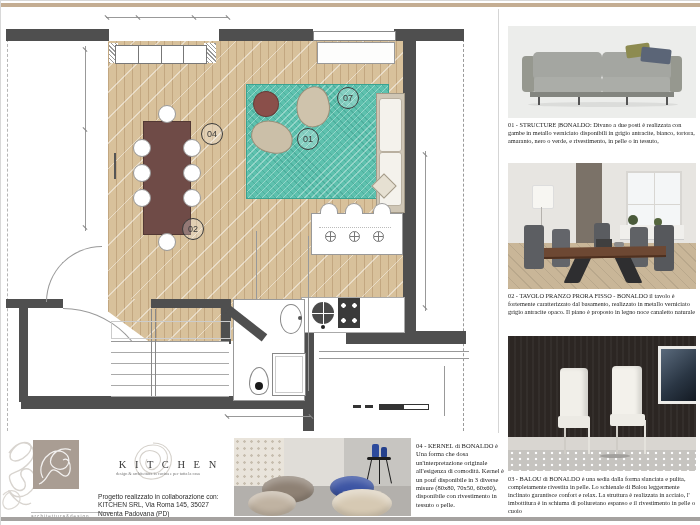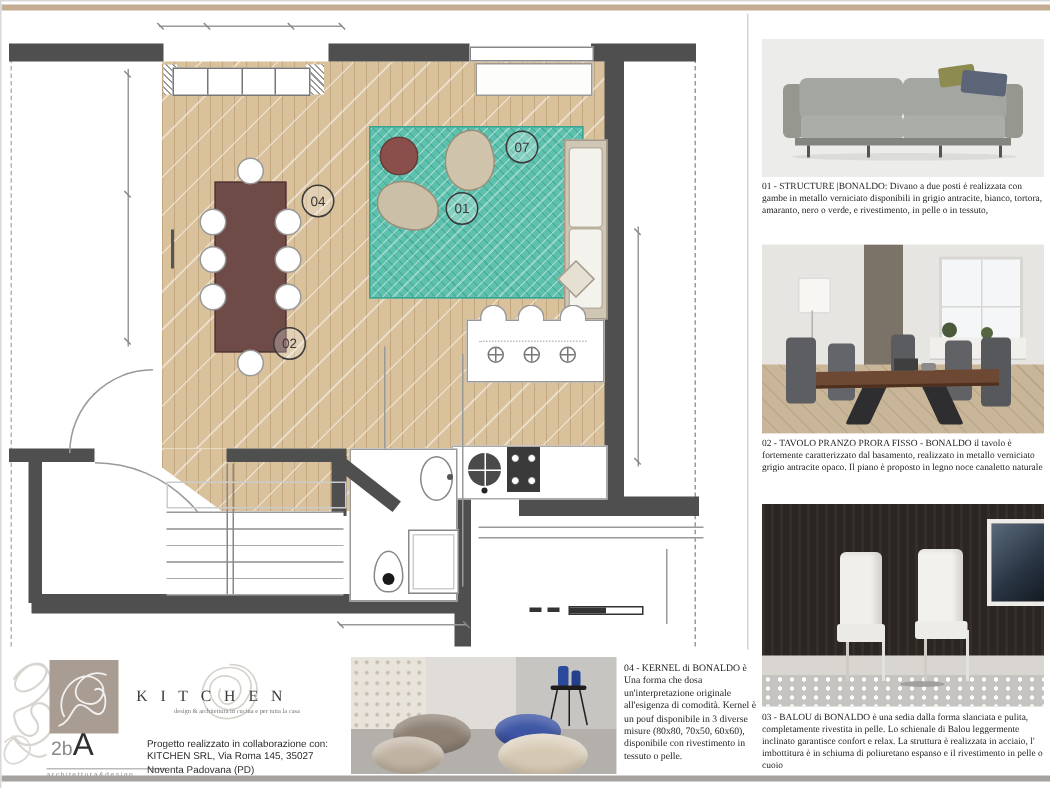--- a/index.html
+++ b/index.html
@@ -240,29 +240,26 @@
   <div class="abs" style="left:0;top:432px;width:232px;height:88px;">
     <svg width="110" height="88" style="position:absolute;left:0;top:0;" viewBox="0 0 110 88">
       <path d="M8,20 C20,2 38,10 26,22 C14,34 2,26 14,14 C26,2 40,18 28,30 C16,44 4,36 10,50 C16,64 30,56 22,46 C14,36 30,30 34,44 C38,58 18,70 10,60 C2,50 18,78 30,70" fill="none" stroke="#d8d4cf" stroke-width="1.4"></path>
       <path d="M2,62 C14,50 26,66 14,74 C2,82 -4,66 10,58" fill="none" stroke="#dcd8d3" stroke-width="1.2"></path>
     </svg>
     <div class="abs" style="left:32px;top:7px;width:46px;height:49px;background:#a99d93;">
       <svg width="46" height="49" viewBox="0 0 46 49">
         <path d="M10,38 C2,24 18,6 30,12 C42,18 34,34 22,28 C10,22 24,4 38,10 M6,44 C18,40 14,22 28,34 C40,44 40,14 30,20" fill="none" stroke="rgba(255,255,255,0.85)" stroke-width="1.2"></path>
       </svg>
     </div>
-    <div class="abs" style="left:33px;top:52px;width:60px;height:26px;white-space:nowrap;">
-      <span style="font-size:13px;color:#8a8a8a;font-family:'Liberation Sans',sans-serif;">2b</span><span style="font-size:21px;color:#2e2e2e;font-family:'Liberation Sans',sans-serif;">A</span>
-    </div>
     <div class="abs" style="left:30px;top:79px;width:80px;font-size:4.6px;color:#8a8a8a;letter-spacing:1px;border-top:1px solid #bbb;padding-top:1px;font-family:'Liberation Sans',sans-serif;">architettura&amp;design</div>
 
     <svg width="48" height="46" style="position:absolute;left:128px;top:6px;" viewBox="0 0 48 46">
       <path d="M24,4 C40,4 46,18 40,30 C34,42 14,44 8,32 C2,20 10,6 24,6 C36,6 42,16 36,26 C30,38 16,36 12,26 C8,16 16,10 24,12 C32,14 34,22 28,28 C22,34 14,28 18,20" fill="none" stroke="#d5d1cb" stroke-width="1.1"></path>
     </svg>
-    <div class="abs" style="left:80px;top:26px;width:120px;text-align:center;font-size:10.5px;letter-spacing:3px;color:#3a3a3a;white-space:nowrap;">K I T C H E N</div>
+    <div class="abs" style="left:108px;top:26px;width:120px;text-align:center;font-size:10.5px;letter-spacing:3px;color:#3a3a3a;white-space:nowrap;">K I T C H E N</div>
     <div class="abs" style="left:97px;top:38px;width:120px;text-align:center;font-size:4.3px;color:#777;white-space:nowrap;">design &amp; architettura in cucina e per tutta la casa</div>
     <div class="abs" style="left:97px;top:60px;width:135px;font-size:6.6px;line-height:8.3px;color:#2c2c2c;white-space:pre-line;font-family:'Liberation Sans',sans-serif;">Progetto realizzato in collaborazione con:
 KITCHEN SRL, Via Roma 145, 35027
 Noventa Padovana (PD)</div>
   </div>
 
   <div class="abs" style="left:0;top:516px;width:700px;height:4px;background:#a5a2a0;"></div>
 </div>
 
 </body></html>

